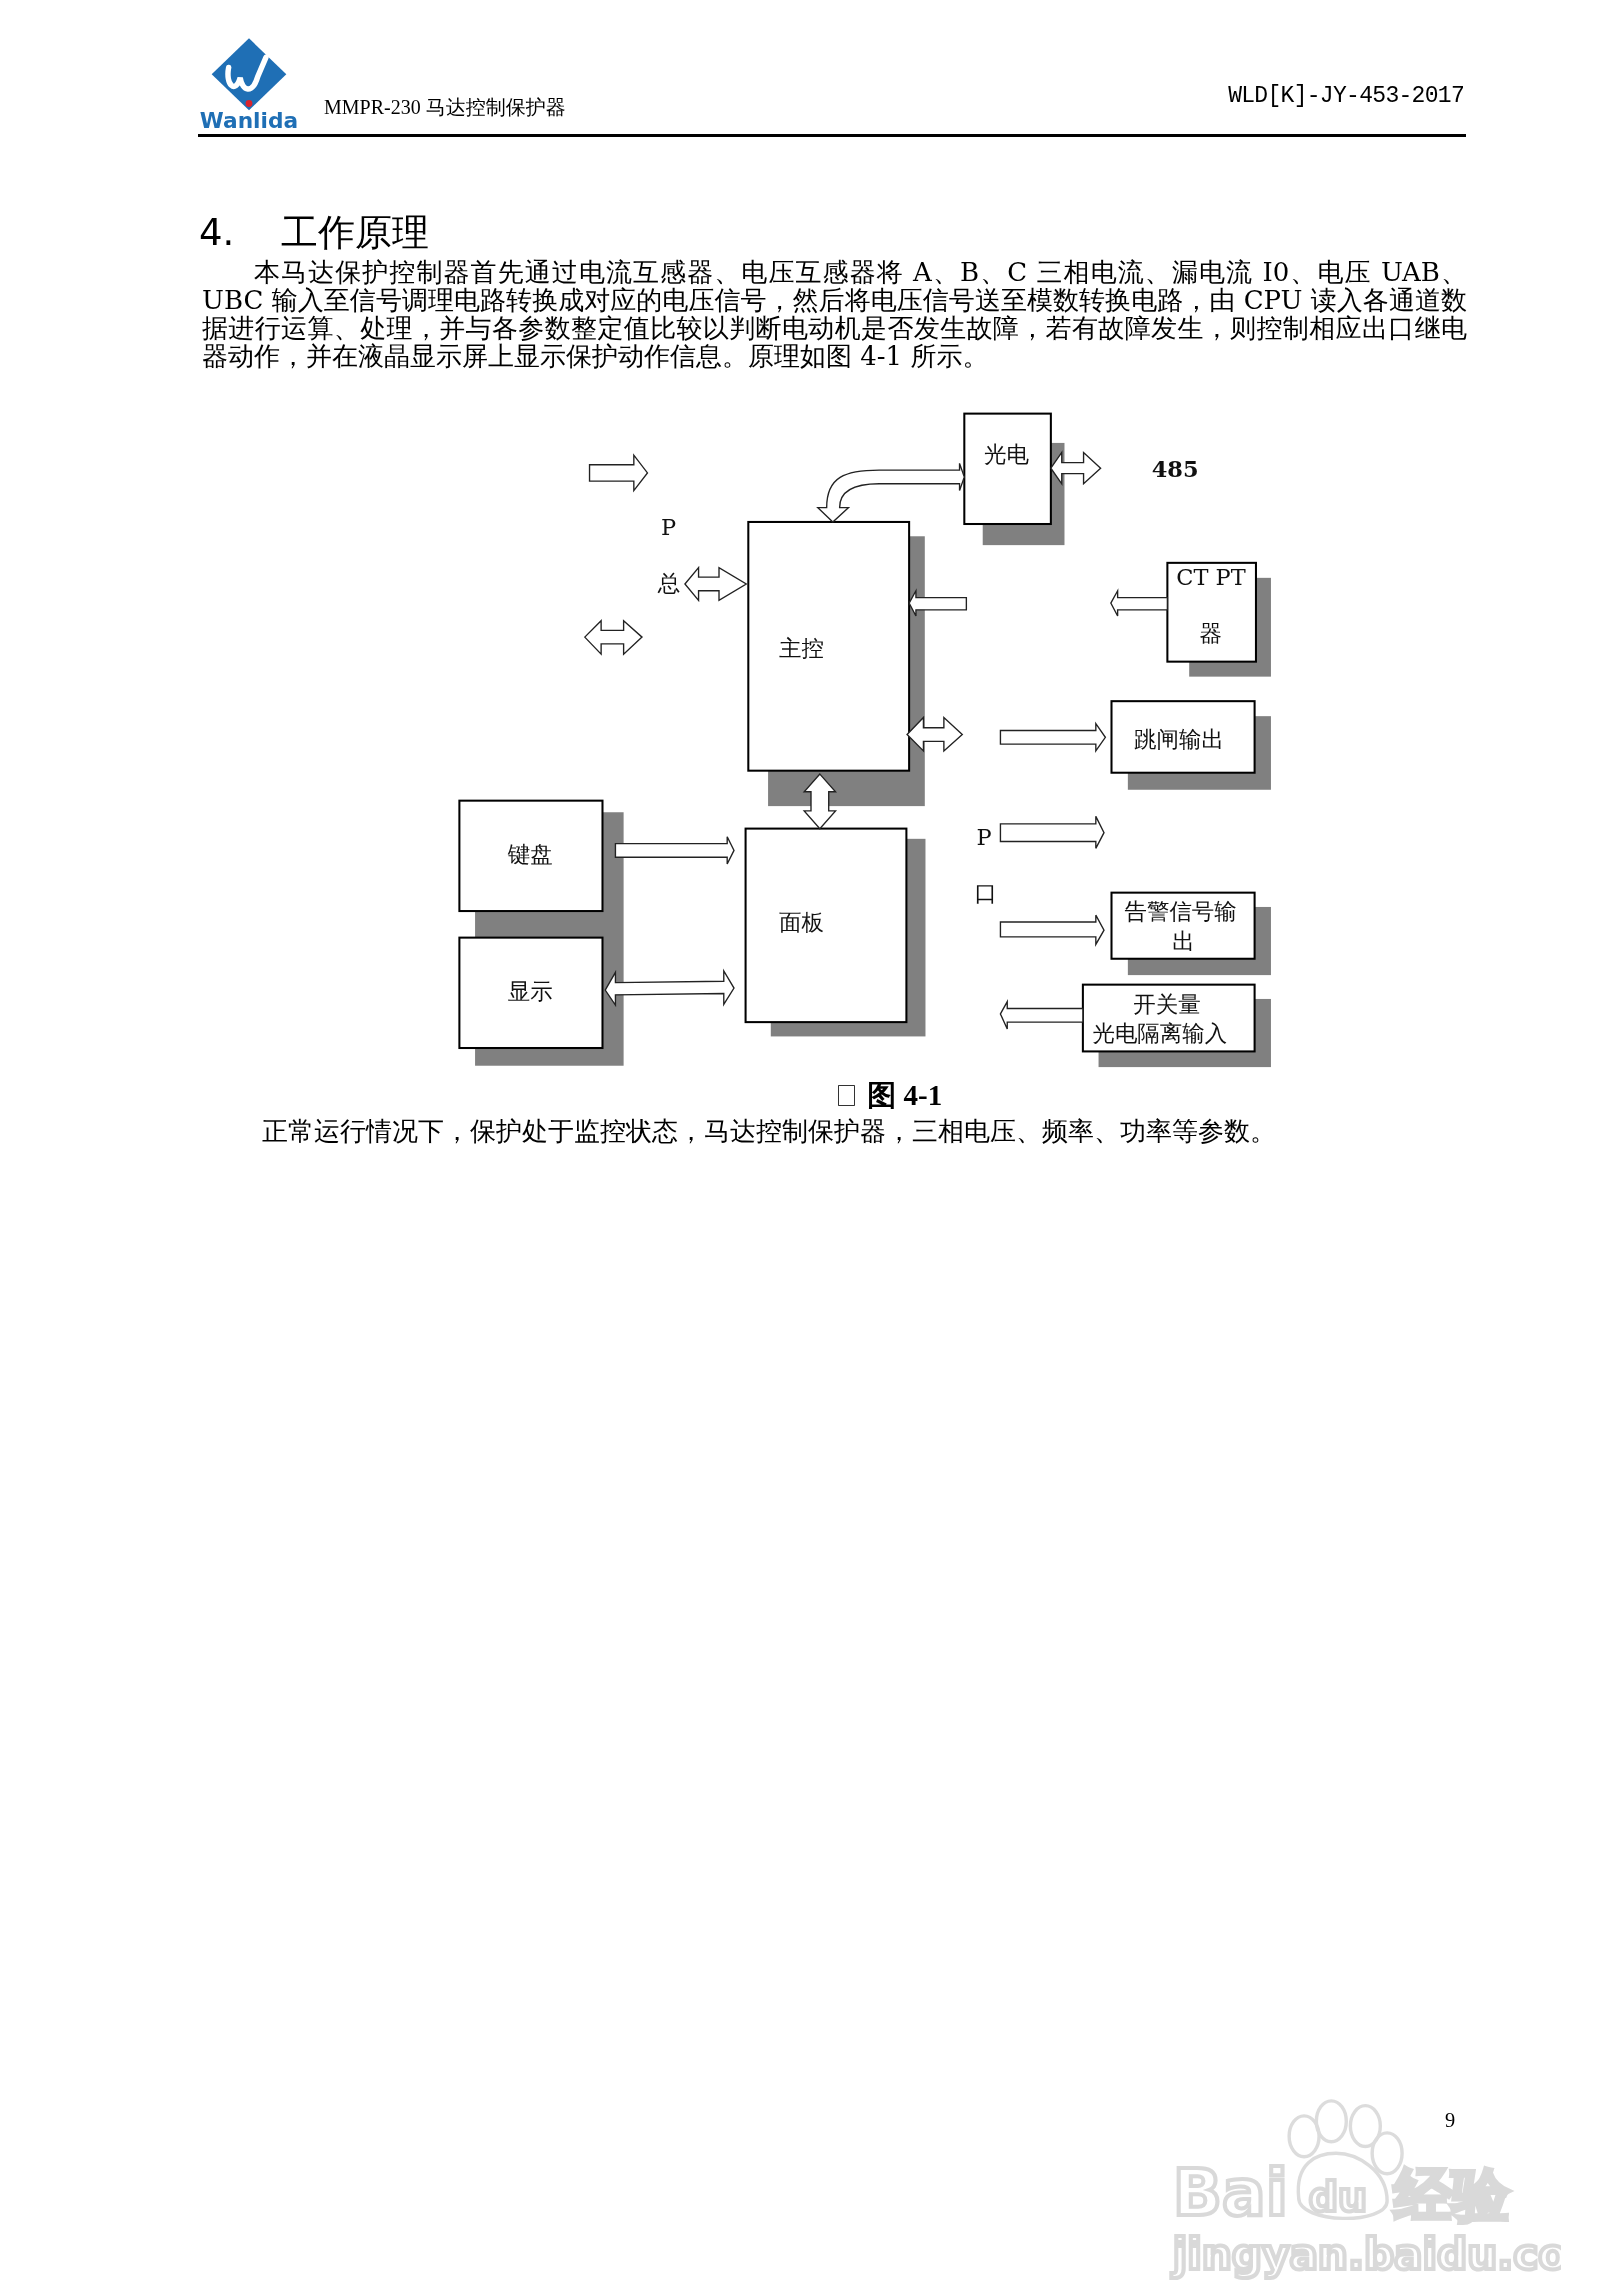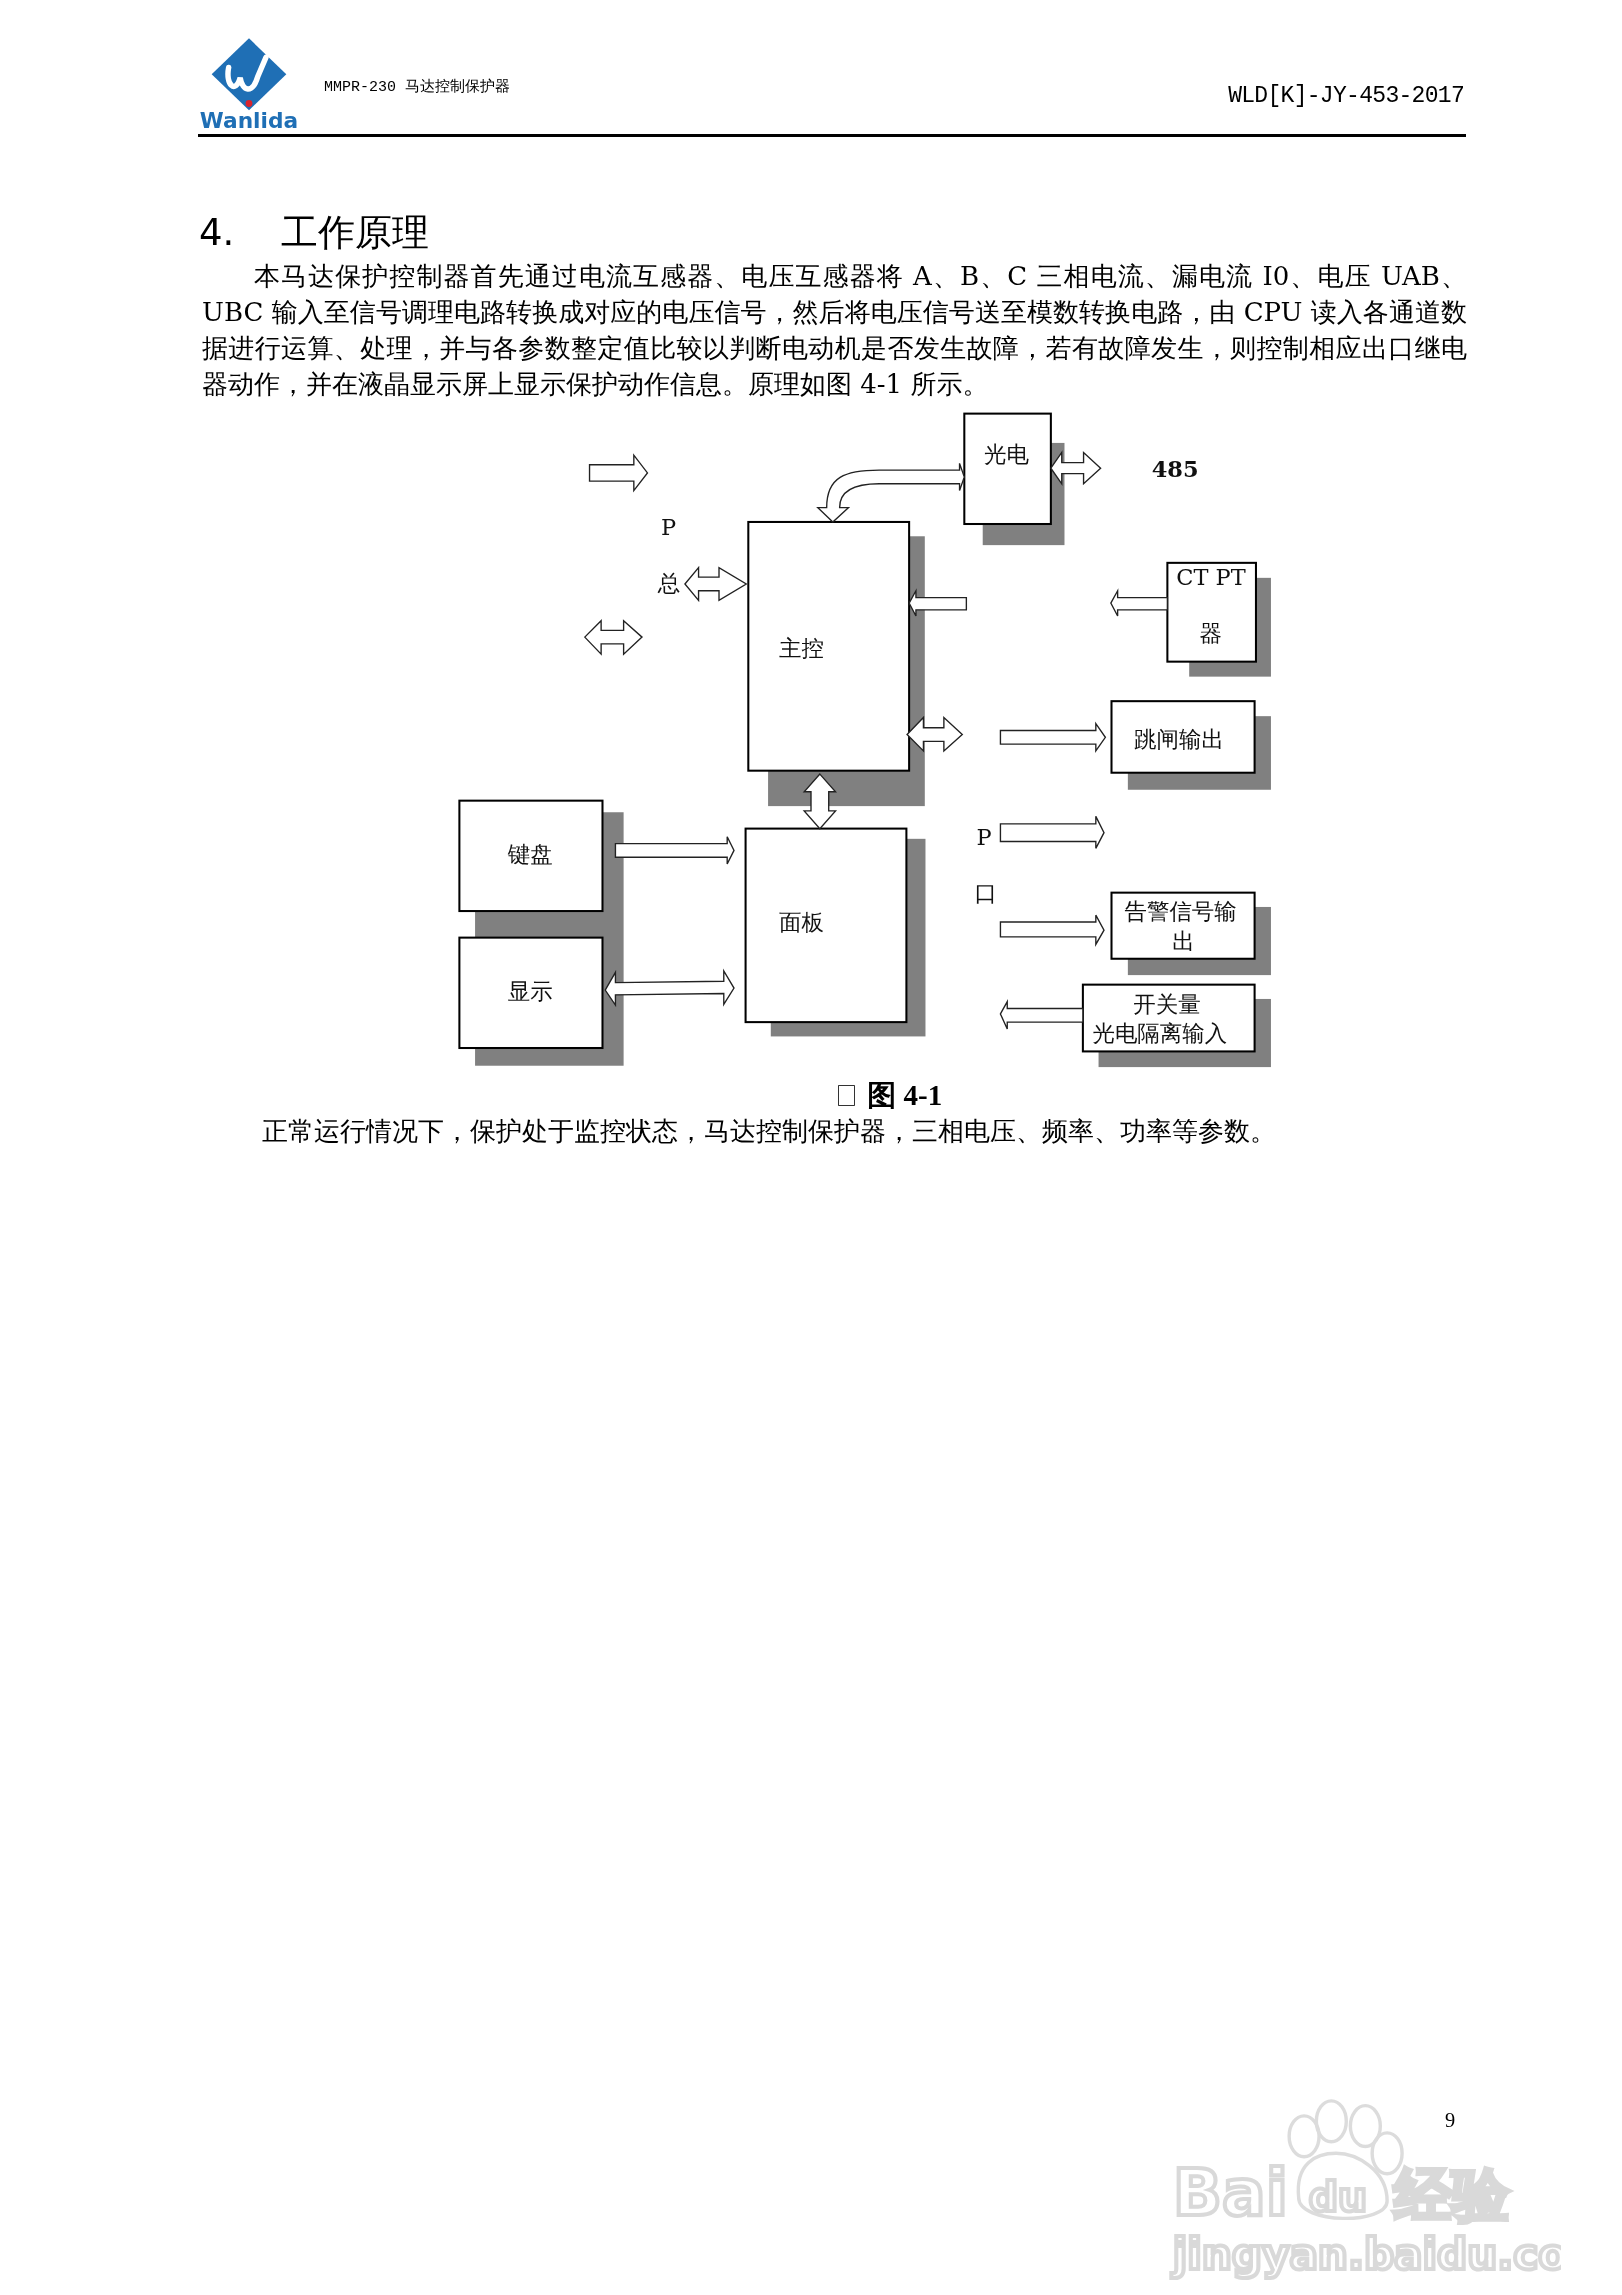--- a/index.html
+++ b/index.html
@@ -1,24 +1,24 @@
 <!DOCTYPE html>
 <html style="font-size:11px"><head>
 <meta charset="utf-8">
 <style>
   html, body { margin:0; padding:0; background:#ffffff; }
   body { width:1622px; height:2295px; position:relative; overflow:hidden; font-family:"DejaVu Serif","Liberation Serif",serif; color:#000; }
   .abs { position:absolute; }
   .logo { left:198px; top:37px; width:102px; height:95px; }
-  .header-title { left:324px; top:77px; font-size:15px; font-family:Liberation Mono, monospace; white-space:nowrap; }
+  .header-title { left:324px; top:94px; font-size:20px; font-family:Liberation Serif, serif; white-space:nowrap; }
   .header-code { right:158px; top:83px; font-size:23px; font-family:"Liberation Mono","DejaVu Sans Mono",monospace; white-space:nowrap; letter-spacing:-0.7px; }
   .header-rule { left:198px; top:134px; width:1268px; height:3.4px; background:#000; }
   .section-heading { left:199px; top:208px; font-size:37px; font-family:"DejaVu Sans","Liberation Sans",sans-serif; white-space:nowrap; }
   .section-heading .num { display:inline-block; width:82px; }
-  .para { left:202px; top:258px; width:1265px; font-size:26px; line-height:36px; text-align:justify; font-family:"DejaVu Serif","Liberation Serif",serif; text-indent:2em; }
+  .para { left:202px; top:258px; width:1265px; font-size:26px; line-height:28px; text-align:justify; font-family:"DejaVu Serif","Liberation Serif",serif; text-indent:2em; }
   .diagram { left:0; top:0; width:1622px; height:2295px; }
   .caption { left:808px; top:1076px; font-size:29px; white-space:nowrap; font-family:"Liberation Serif","DejaVu Serif",serif; font-weight:bold;margin-left:30px; }
   .caption .doc-icon { display:inline-block; width:15px; height:19px; border:1.4px solid #333; border-radius:0.7px; margin-right:12.3px; vertical-align:-1.4px; position:relative; }
   .para2 { left:262px; top:1114px; font-size:26px; white-space:nowrap; }
   .page-number { left:1445px; top:2109px; font-size:20.4px; font-family:"Liberation Serif",serif; }
   .watermark { left:1152px; top:2041px; width:409px; height:245px; }
   .wm-text { fill:none; stroke:#d9d9d9; stroke-width:6; font-family:"DejaVu Sans",sans-serif; font-weight:bold; }
   svg text.diag { font-family:"DejaVu Serif","Liberation Serif",serif; font-size:33px; fill:#111; }
 </style>
 </head>

